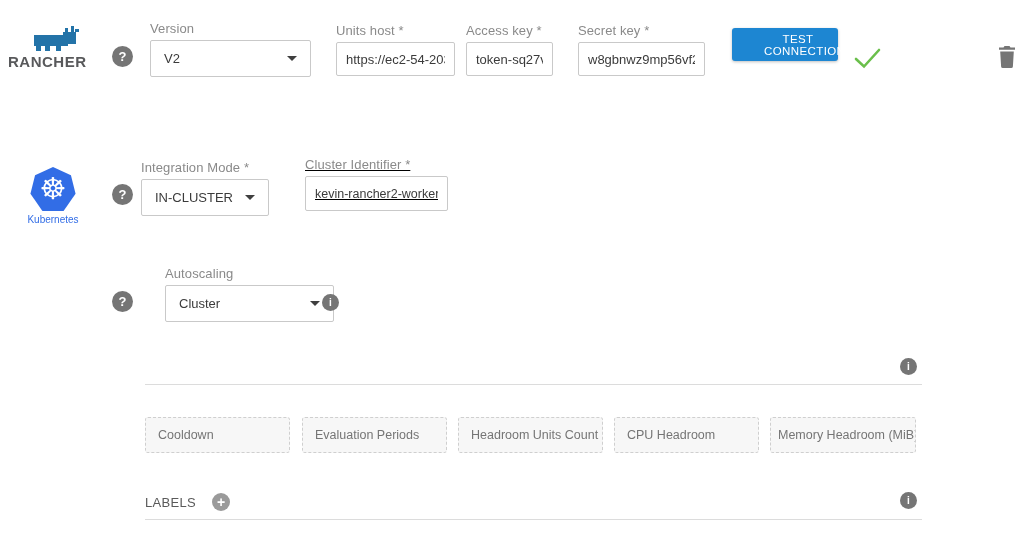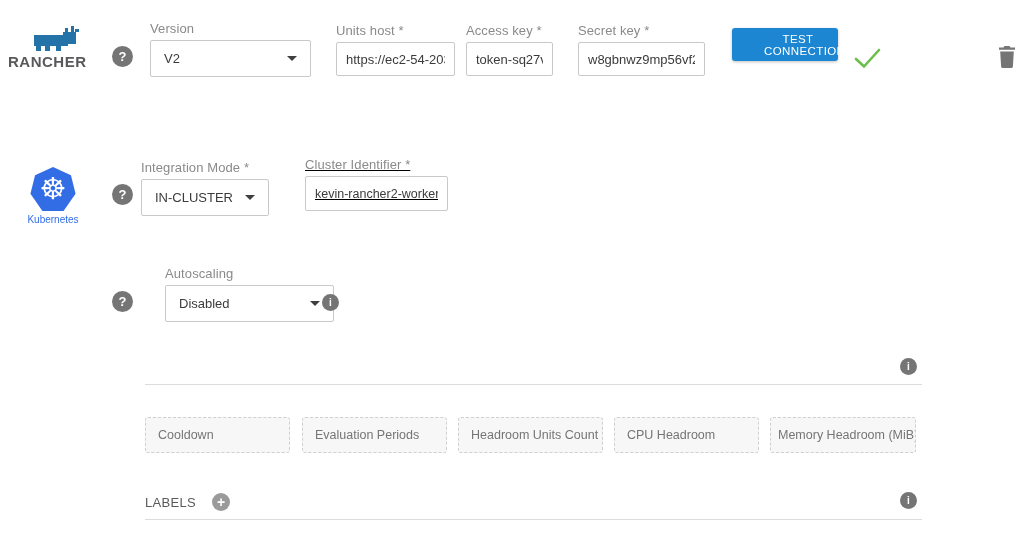--- a/index.html
+++ b/index.html
@@ -130,21 +130,21 @@
   <div class="field" style="left:305px;top:157px;text-decoration:underline;">
     <span class="field-label">Cluster Identifier *</span>
     <input class="textbox" style="width: 143px; height: 35px; font-size: 12.5px;" value="kevin-rancher2-workers">
   </div>
 
   <div class="circle-icon help" style="left:112px;top:291px;">?</div>
 
   <div class="field" style="left:141px;top:266px;padding-left:24px;">
     <span class="field-label">Autoscaling</span>
     <div class="dropdown" style="width:169px;height:37px;">
-      <span class="value">Disabled</span>
+      <span class="value">Cluster</span>
       <span class="caret"></span>
     </div>
   </div>
 
   <div class="circle-icon info" style="left:322px;top:294px;">i</div>
 
   <div class="circle-icon info" style="left:900px;top:358px;">i</div>
   <div class="rule" style="top:384px;"></div>
 
   <input class="disabled-input" style="left: 145px; width: 145px;" disabled="" placeholder="Cooldown">

